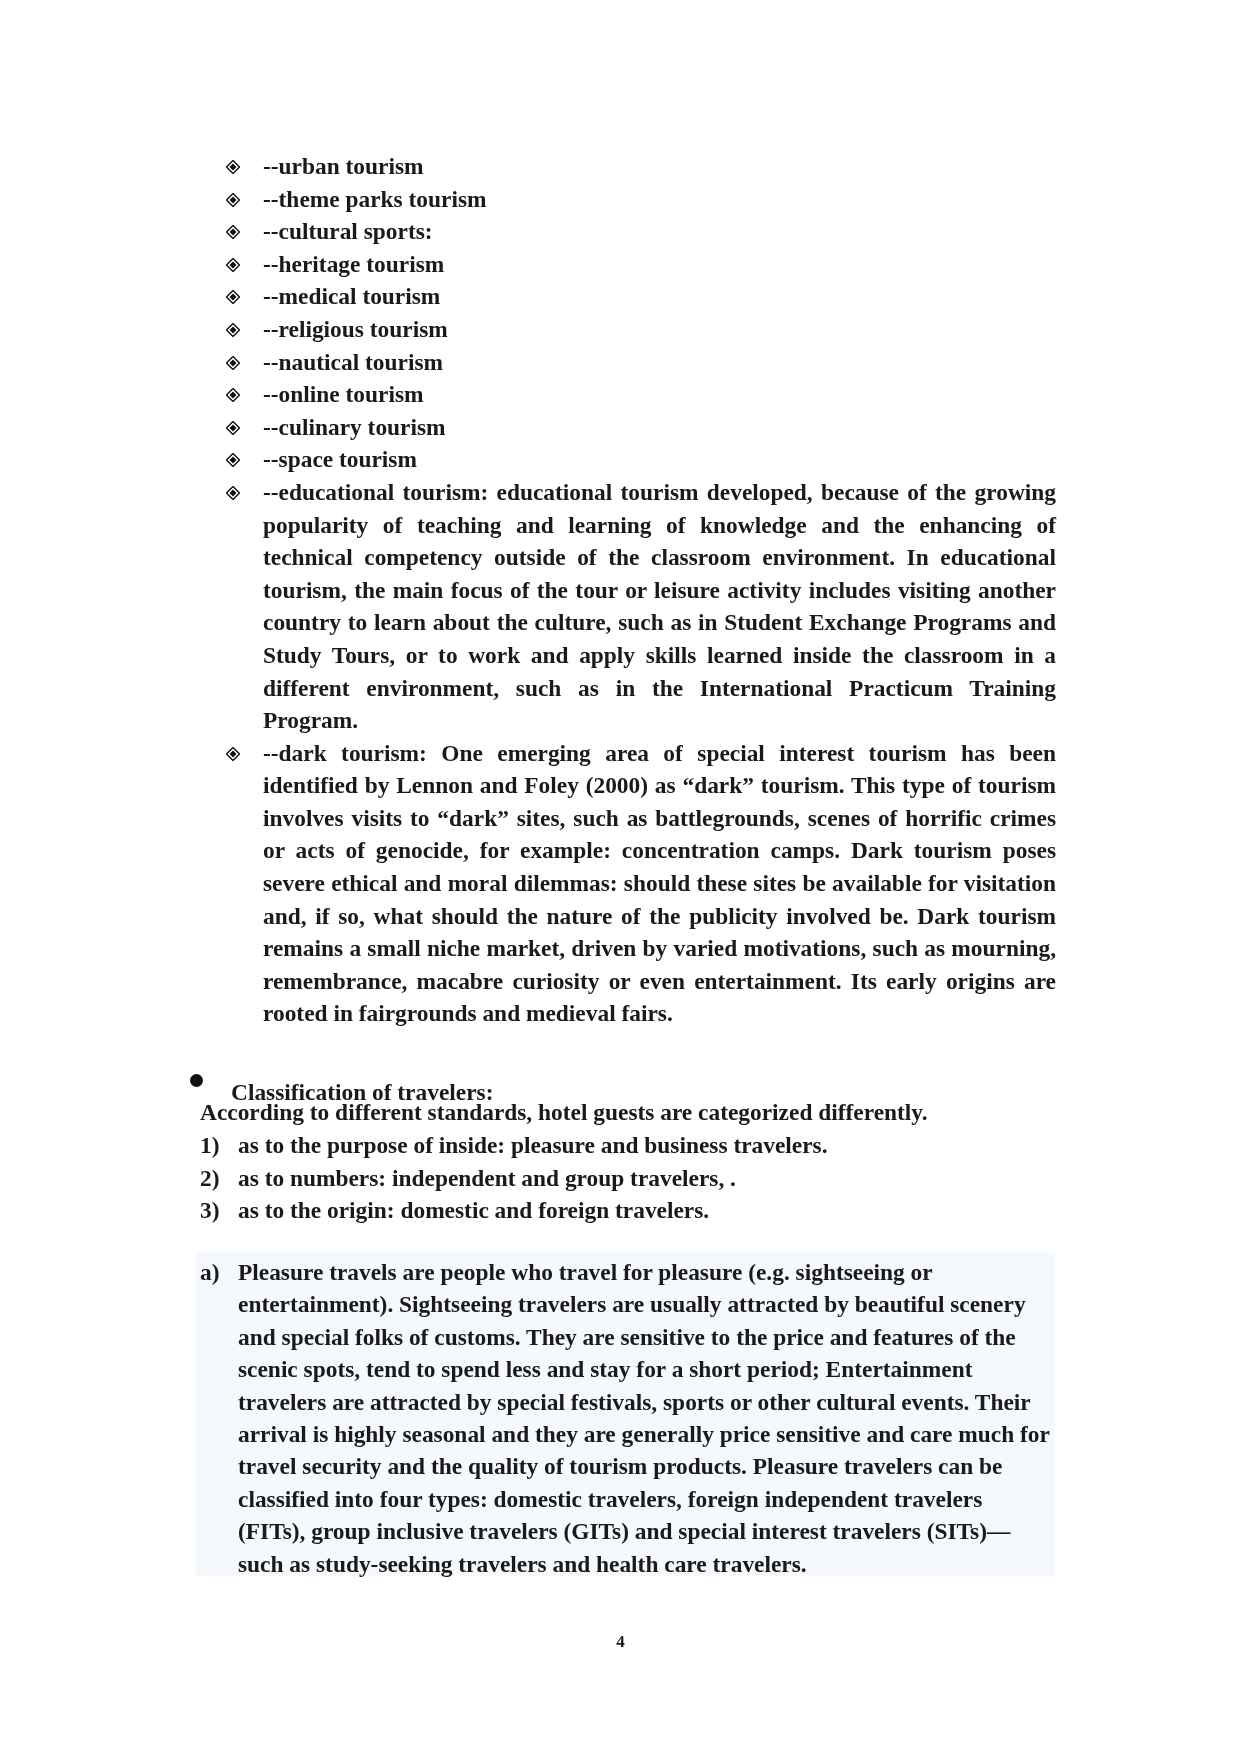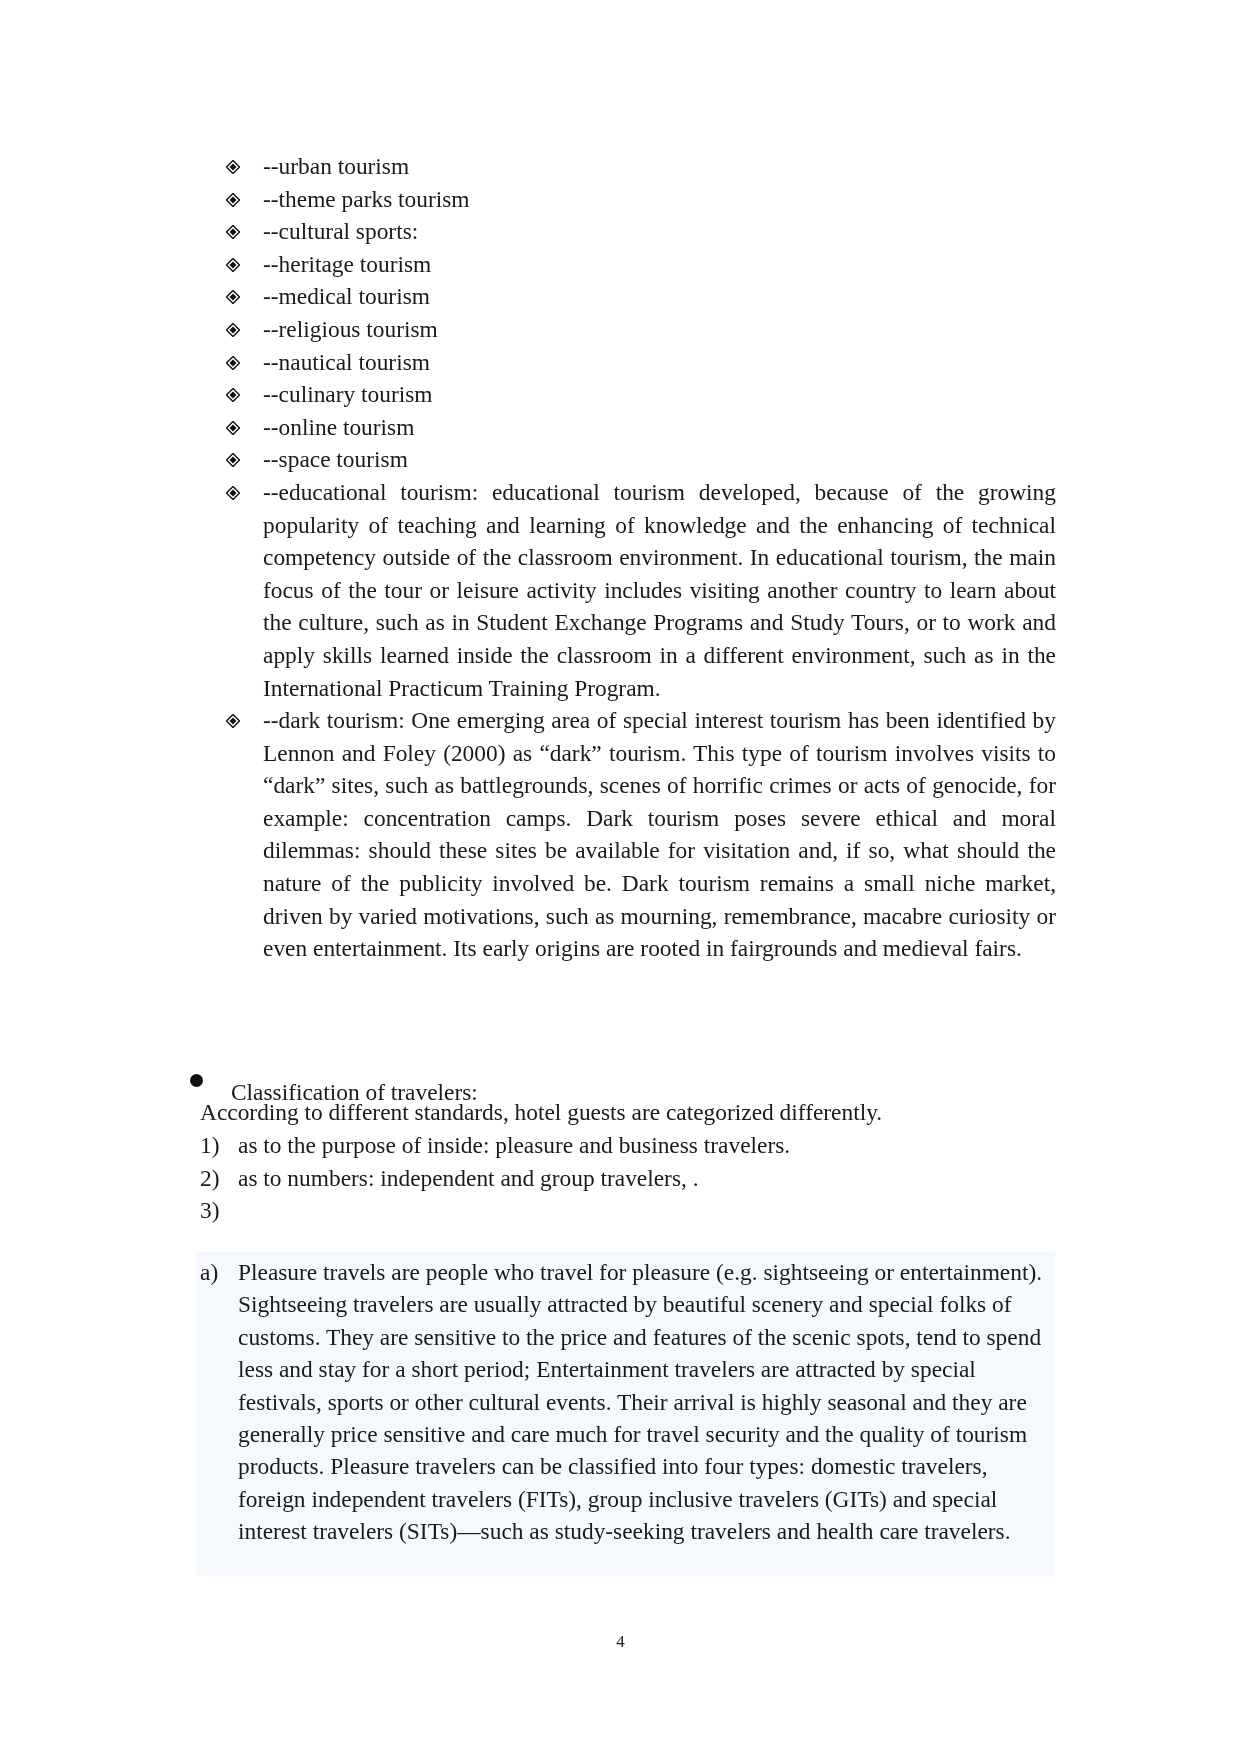--- a/index.html
+++ b/index.html
@@ -13,20 +13,21 @@
       position: relative;
       overflow: hidden;
       font-family: "Liberation Serif", "DejaVu Serif", serif;
       color: #1a1a1a;
     }
     .page {
       position: absolute;
       left: 0; top: 0;
       width: 1241px;
       height: 1754px;
+      font-weight: bold;
     }
     .diamond-list {
       position: absolute;
       left: 226px;
       top: 150px;
       width: 830px;
       margin: 0;
       padding: 0;
       list-style: none;
     }
@@ -177,27 +178,27 @@
           <svg width="14" height="14" viewBox="0 0 14 14">
             <polygon points="7,0.5 13.5,7 7,13.5 0.5,7" fill="none" stroke="#111" stroke-width="1.4"></polygon>
             <polygon points="7,3.5 10.5,7 7,10.5 3.5,7" fill="#111"></polygon>
           </svg>
         </span><span>--nautical tourism</span></li>
     <li class="diamond-item"><span class="diamond-icon">
           <svg width="14" height="14" viewBox="0 0 14 14">
             <polygon points="7,0.5 13.5,7 7,13.5 0.5,7" fill="none" stroke="#111" stroke-width="1.4"></polygon>
             <polygon points="7,3.5 10.5,7 7,10.5 3.5,7" fill="#111"></polygon>
           </svg>
+        </span><span>--online tourism</span></li>
+    <li class="diamond-item"><span class="diamond-icon">
+          <svg width="14" height="14" viewBox="0 0 14 14">
+            <polygon points="7,0.5 13.5,7 7,13.5 0.5,7" fill="none" stroke="#111" stroke-width="1.4"></polygon>
+            <polygon points="7,3.5 10.5,7 7,10.5 3.5,7" fill="#111"></polygon>
+          </svg>
         </span><span>--culinary tourism</span></li>
-    <li class="diamond-item"><span class="diamond-icon">
-          <svg width="14" height="14" viewBox="0 0 14 14">
-            <polygon points="7,0.5 13.5,7 7,13.5 0.5,7" fill="none" stroke="#111" stroke-width="1.4"></polygon>
-            <polygon points="7,3.5 10.5,7 7,10.5 3.5,7" fill="#111"></polygon>
-          </svg>
-        </span><span>--online tourism</span></li>
     <li class="diamond-item"><span class="diamond-icon">
           <svg width="14" height="14" viewBox="0 0 14 14">
             <polygon points="7,0.5 13.5,7 7,13.5 0.5,7" fill="none" stroke="#111" stroke-width="1.4"></polygon>
             <polygon points="7,3.5 10.5,7 7,10.5 3.5,7" fill="#111"></polygon>
           </svg>
         </span><span>--space tourism</span></li>
     <li class="diamond-item"><span class="diamond-icon">
           <svg width="14" height="14" viewBox="0 0 14 14">
             <polygon points="7,0.5 13.5,7 7,13.5 0.5,7" fill="none" stroke="#111" stroke-width="1.4"></polygon>
             <polygon points="7,3.5 10.5,7 7,10.5 3.5,7" fill="#111"></polygon>
@@ -214,21 +215,21 @@
   <div class="dot-item">
     <span class="dot-icon"></span>
     <span class="dot-text">Classification of travelers:</span>
   </div>
 
   <div class="intro">According to different standards, hotel guests are categorized differently.</div>
 
   <ul class="num-list">
     <li class="num-item"><span class="num-marker">1)</span><span>as to the purpose of inside: pleasure and business travelers.</span></li>
     <li class="num-item"><span class="num-marker">2)</span><span>as to numbers: independent and group travelers, .</span></li>
-    <li class="num-item"><span class="num-marker">3)</span></li>
+    <li class="num-item"><span class="num-marker">3)</span><span>as to the origin: domestic and foreign travelers.</span></li>
   </ul>
 
   <div class="highlight-box"></div>
 
   <div class="alpha-item">
     <span class="alpha-marker">a)</span>
     <span class="alpha-text">Pleasure travels are people who travel for pleasure (e.g. sightseeing or entertainment). Sightseeing travelers are usually attracted by beautiful scenery and special folks of customs. They are sensitive to the price and features of the scenic spots, tend to spend less and stay for a short period; Entertainment travelers are attracted by special festivals, sports or other cultural events. Their arrival is highly seasonal and they are generally price sensitive and care much for travel security and the quality of tourism products. Pleasure travelers can be classified into four types: domestic travelers, foreign independent travelers (FITs), group inclusive travelers (GITs) and special interest travelers (SITs)—such as study-seeking travelers and health care travelers.</span>
   </div>
 
   <div class="page-number">4</div>

